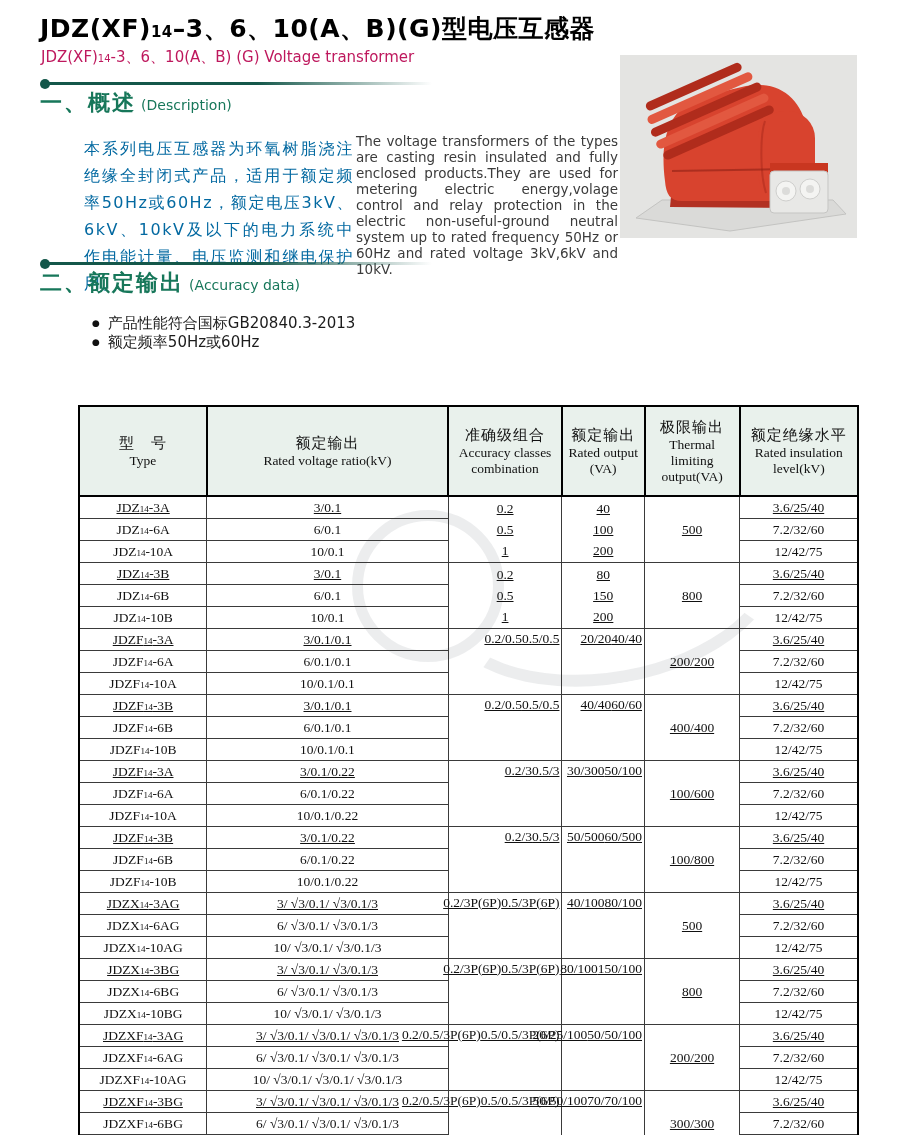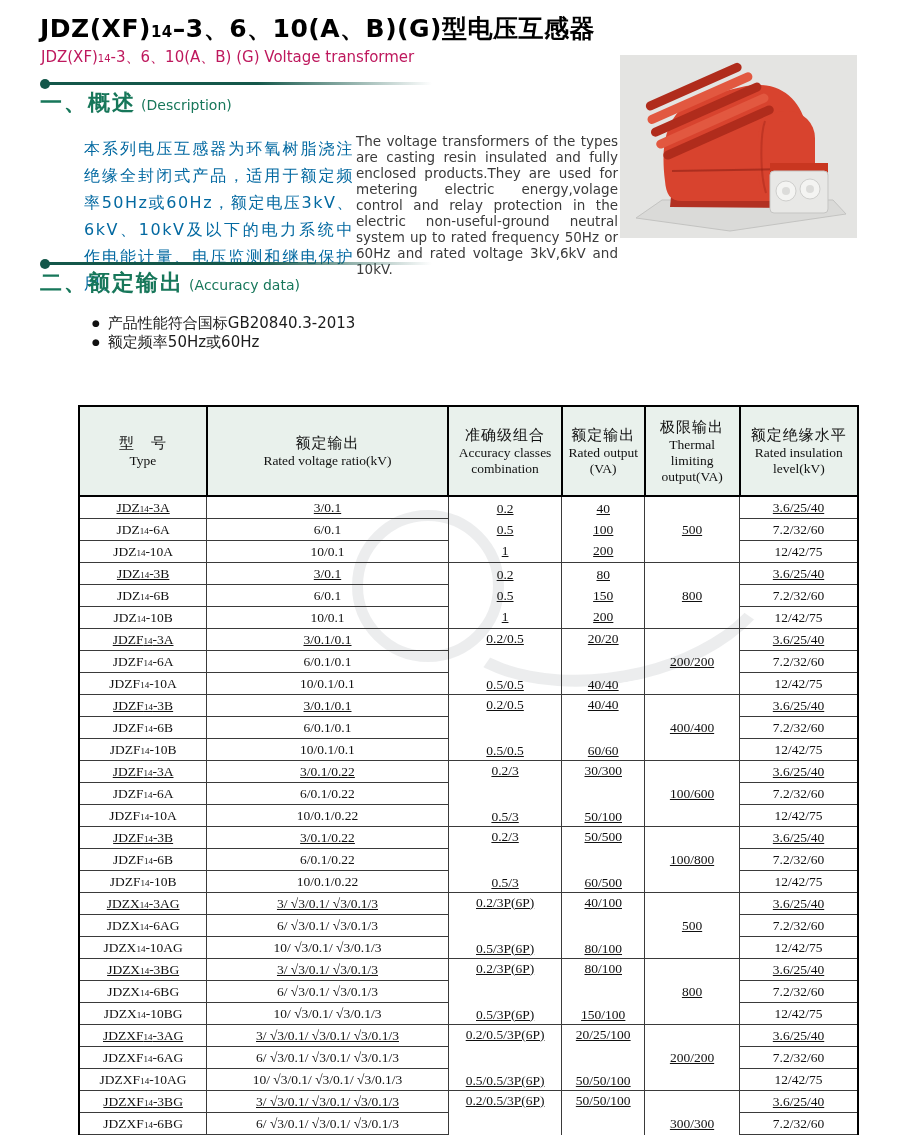--- a/index.html
+++ b/index.html
@@ -40,21 +40,21 @@
           font-family:"Liberation Serif","DejaVu Serif",serif; color:#111; position:relative; z-index:2; background:transparent; }
   table, th { border:2px solid #000; }
   td { border:1px solid #3a3a3a; }
   thead th { background:#e9f1ec; font-weight:normal; vertical-align:middle; height:84px; padding:2px; }
   thead .zh { font-size:15px; letter-spacing:1px; }
   thead .en { font-size:13.5px; line-height:16px; }
   tbody td { height:21px; font-size:13.5px; text-align:center; vertical-align:middle; padding:0 2px; }
   tbody tr.g-first td { border-top:1.8px solid #000;text-decoration:underline; }
   td .s14 { font-size:9px; }
   .stack3 div { line-height:21.3px; }
-  .stack2 { display:flex; flex-direction:column; justify-content:space-between; height:62px; }
+  .stack2 { display:flex; flex-direction:row; justify-content:flex-end; height:62px; }
   
   .wm { position:absolute; z-index:1; pointer-events:none; }
   .wm-ring { left:352px; top:510px; width:130px; height:130px; border:11px solid rgba(168,173,176,0.22); border-radius:50%; }
   .wm-swoosh { left:430px; top:470px; width:330px; height:190px; border:12px solid transparent;
                border-bottom-color:rgba(168,173,176,0.22); border-radius:50%; transform:rotate(-10deg); }
 </style>
 </head>
 <body>
 
 <div class="page">

